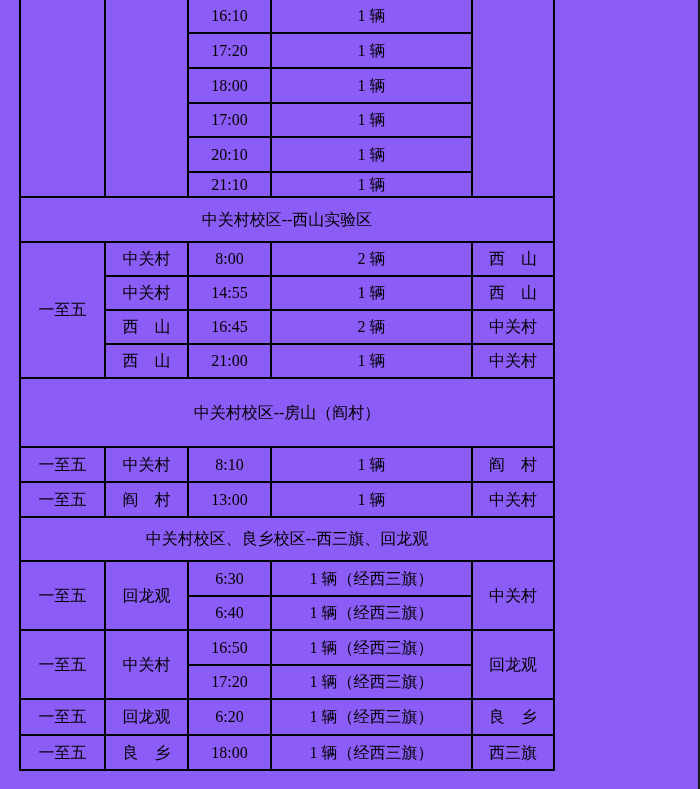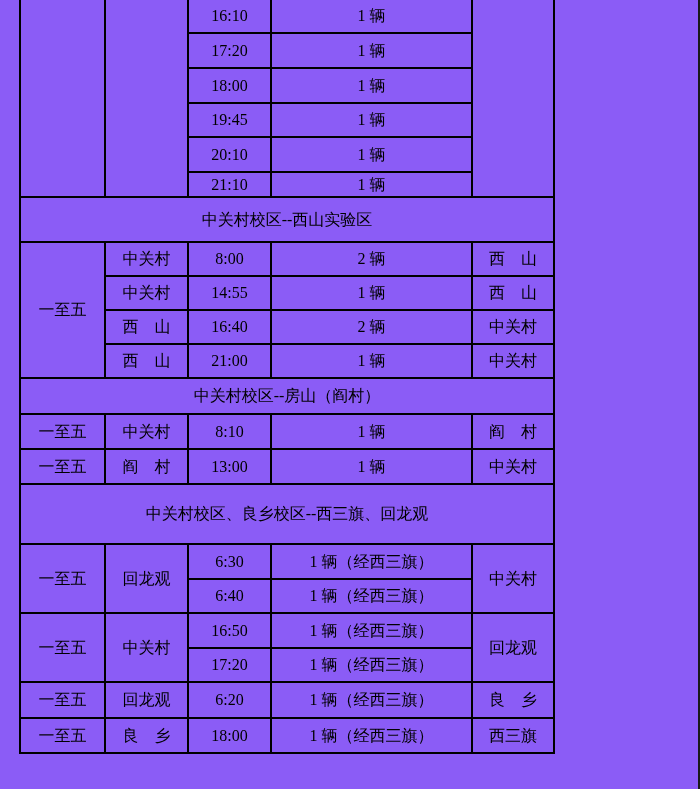--- a/index.html
+++ b/index.html
@@ -37,22 +37,22 @@
     overflow: hidden;
     white-space: nowrap;
   }
   td.section-title { font-size: 16px; }
   
   tr.h31 { height: 25px; }
   tr.h34 { height: 34px; }
   tr.h35 { height: 35px; }
   tr.h36 { height: 36px; }
   tr.h45 { height: 45px; }
-  tr.h48 { height: 60px; }
-  tr.h52 { height: 36px; }
+  tr.h48 { height: 44px; }
+  tr.h52 { height: 69px; }
 </style>
 </head>
 <body>
 
 <div class="page">
 
   <table class="schedule">
     <colgroup>
       <col style="width:85px">
       <col style="width:83px">
@@ -71,21 +71,21 @@
       </tr>
       <tr class="h35">
         <td>17:20</td>
         <td>1 辆</td>
       </tr>
       <tr class="h35">
         <td>18:00</td>
         <td>1 辆</td>
       </tr>
       <tr class="h34">
-        <td>19:45</td>
+        <td>17:00</td>
         <td>1 辆</td>
       </tr>
       <tr class="h35">
         <td>20:10</td>
         <td>1 辆</td>
       </tr>
       <tr class="h31">
         <td>21:10</td>
         <td>1 辆</td>
       </tr>
@@ -101,21 +101,21 @@
         <td>西　山</td>
       </tr>
       <tr class="h34">
         <td>中关村</td>
         <td>14:55</td>
         <td>1 辆</td>
         <td>西　山</td>
       </tr>
       <tr class="h34">
         <td>西　山</td>
-        <td>16:40</td>
+        <td>16:45</td>
         <td>2 辆</td>
         <td>中关村</td>
       </tr>
       <tr class="h34">
         <td>西　山</td>
         <td>21:00</td>
         <td>1 辆</td>
         <td>中关村</td>
       </tr>
 

